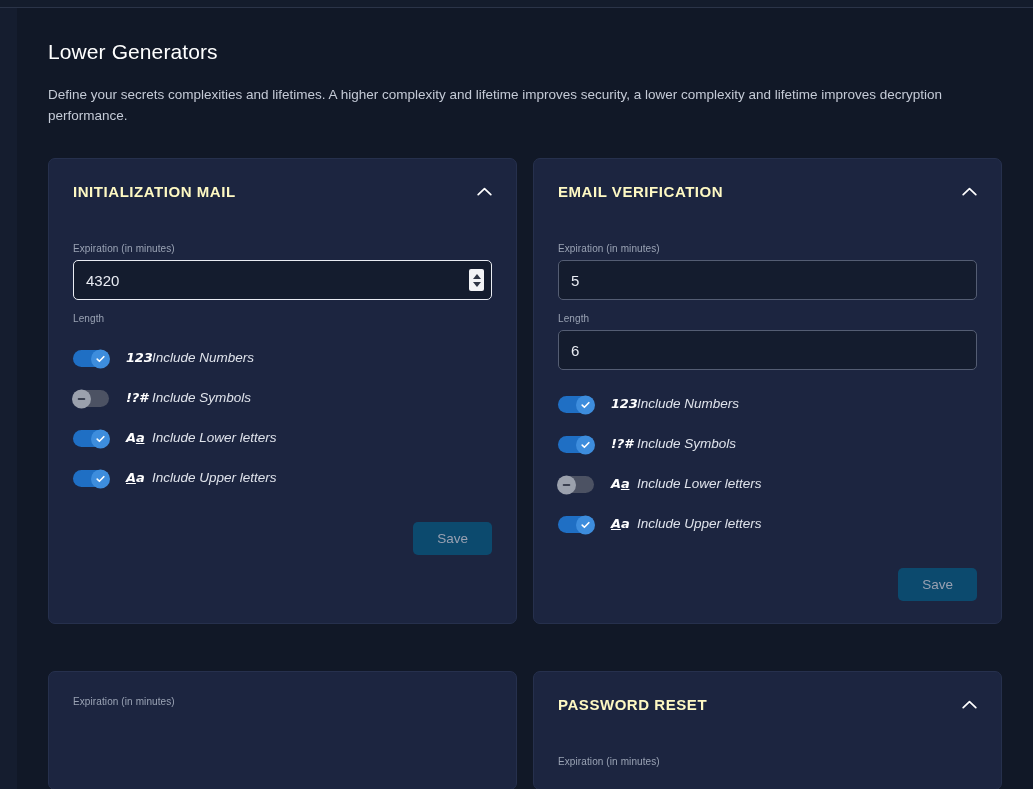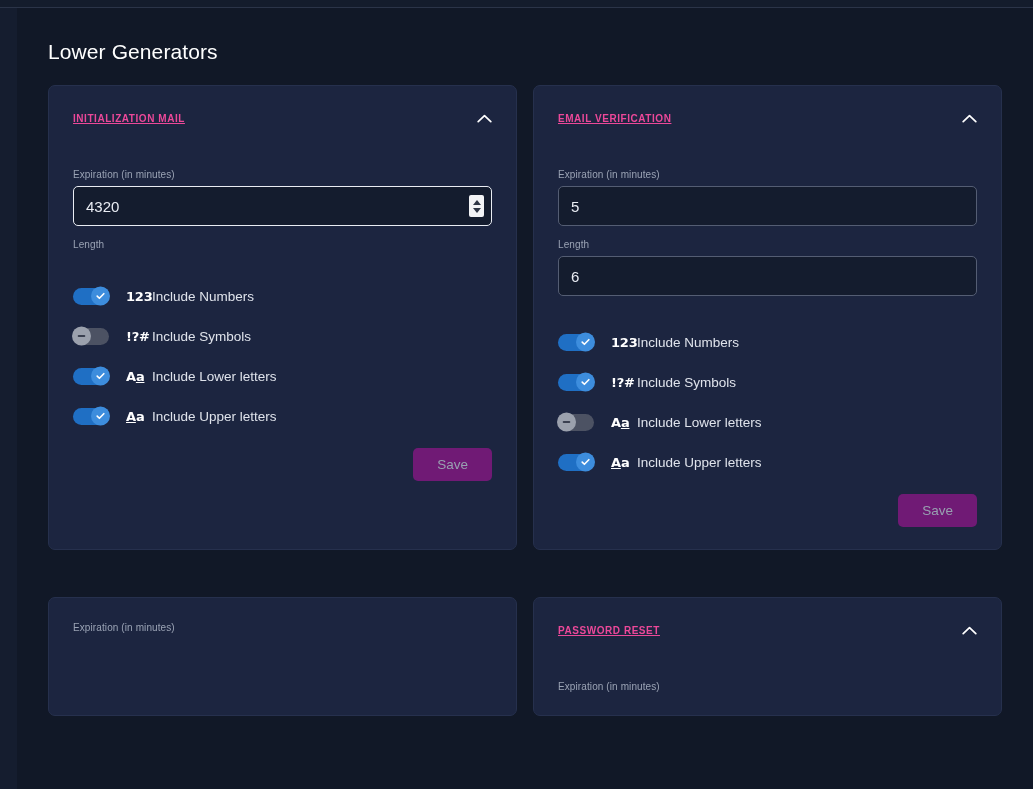--- a/index.html
+++ b/index.html
@@ -77,26 +77,25 @@
   }
 
   .card-header {
     display: flex;
     align-items: center;
     justify-content: space-between;
     margin-bottom: 43px;
   }
 
   .card-title {
-    font-size: 10px;
+    font-size: 15px;
     font-weight: 700;
     letter-spacing: 0.55px;
-    color: #ec4899;
+    color: #fef9c3;
     text-transform: uppercase;
-    text-decoration: underline;
   }
 
   .chev {
     width: 16px;
     height: 16px;
     display: flex;
     align-items: center;
     justify-content: center;
     cursor: pointer;
   }
@@ -158,22 +157,22 @@
     border-right: 4px solid transparent;
   }
   .spinner i.up   { border-bottom: 5px solid #2e3545; }
   .spinner i.down { border-top: 5px solid #2e3545; }
 
   
   .toggles { margin-top: 26px; }
 
   .toggle-row {
     display: flex;
-    align-items: center;
     height: 40px;
+    font-style: italic;
   }
 
   .switch {
     position: relative;
     width: 36px;
     height: 17px;
     border-radius: 10px;
     flex: 0 0 auto;
     cursor: pointer;
   }
@@ -215,21 +214,21 @@
   }
 
   
   .card-footer {
     display: flex;
     justify-content: flex-end;
     margin-top: 12px;
   }
 
   .save-btn {
-    background: #701a75;
+    background: #0c4a6e;
     color: #98a0b1;
     border: none;
     border-radius: 5px;
     font-family: "Liberation Sans", sans-serif;
     font-size: 13.5px;
     padding: 9px 24px;
     cursor: default;
   }
 
   
@@ -240,20 +239,21 @@
 </head>
 <body>
 
 <div class="topbar"></div>
 <div class="leftrail"></div>
 
 <div class="page">
   <div class="content">
 
     <h1 class="page-title">Lower Generators</h1>
+    <p class="page-desc">Define your secrets complexities and lifetimes. A higher complexity and lifetime improves security, a lower complexity and lifetime improves decryption performance.</p>
 
     <div class="grid">
 
       <div class="card">
         <div class="card-header">
           <span class="card-title">INITIALIZATION MAIL</span>
           <span class="chev">
             <svg width="15" height="9" viewBox="0 0 15 9">
                 <path d="M1.2 7.6 L7.5 1.6 L13.8 7.6" fill="none" stroke="#ffffff" stroke-width="1.7" stroke-linecap="round" stroke-linejoin="round"></path>
               </svg>

